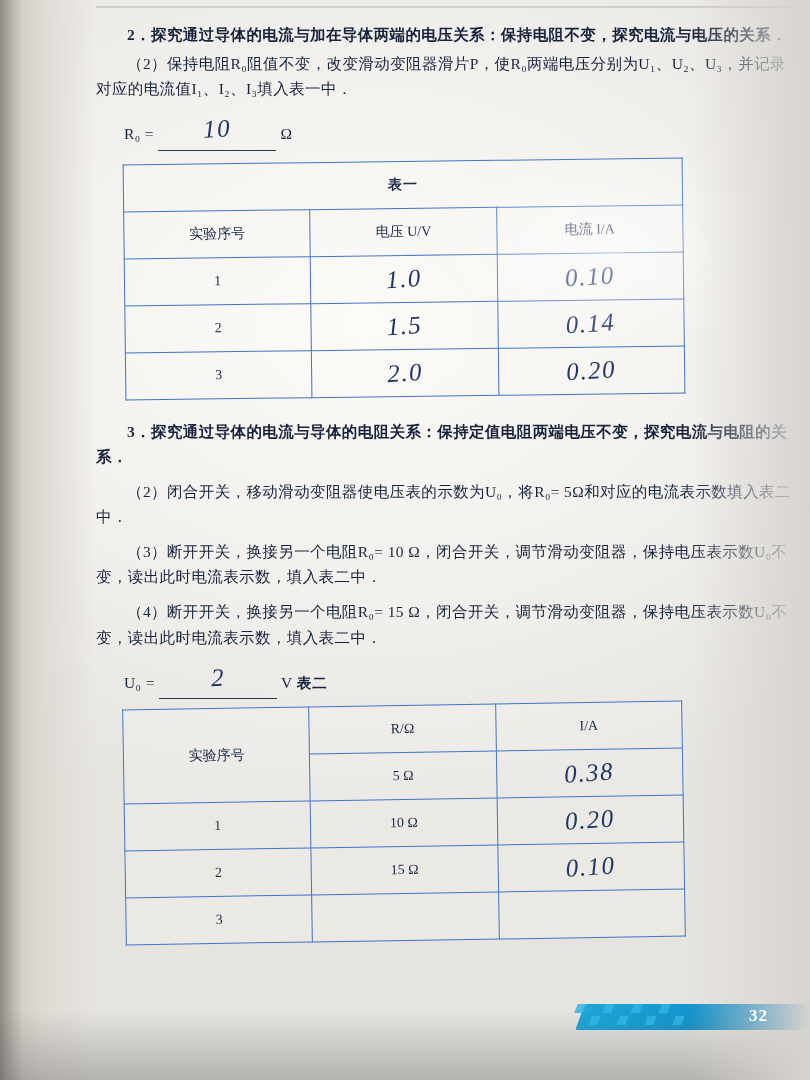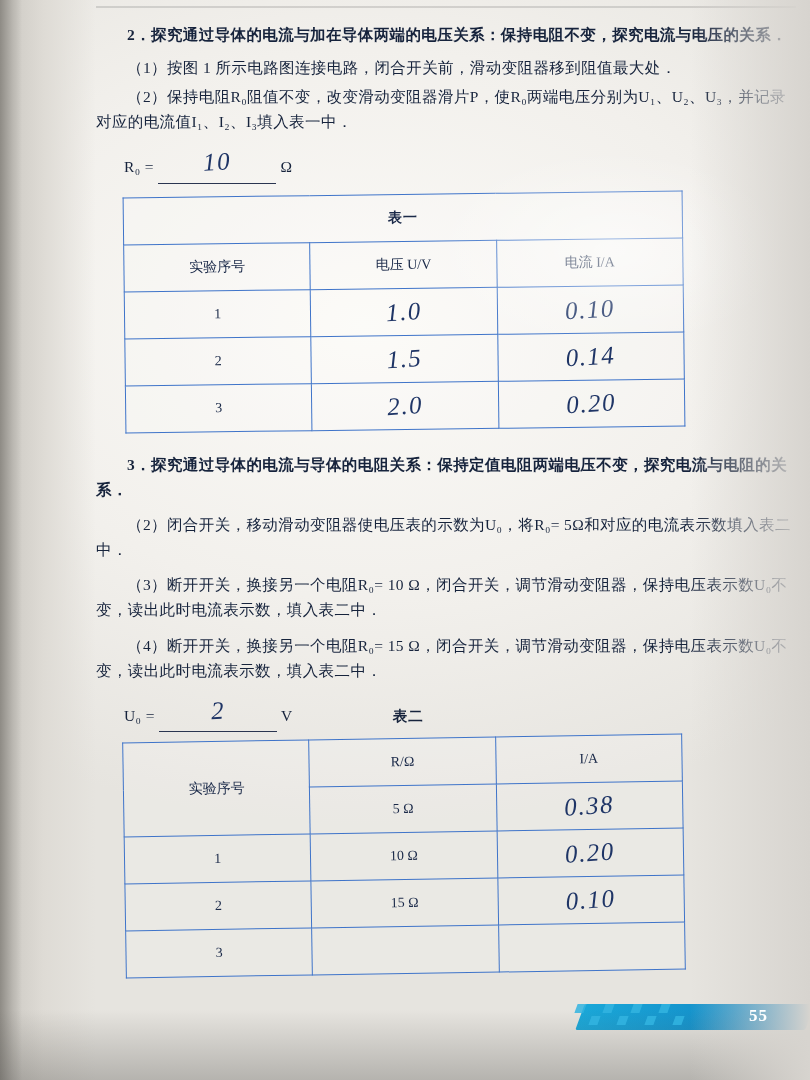--- a/index.html
+++ b/index.html
@@ -177,21 +177,20 @@
 
 <div class="page">
   <div class="edge-left"></div>
   <div class="topline"></div>
 
   <div class="content">
 
     <div style="padding-top:22px;">
       <p class="para indent p-bold">2．探究通过导体的电流与加在导体两端的电压关系：保持电阻不变，探究电流与电压的关系．</p>
 
-      <p class="para indent" style="margin-top:8px;">（1）按图 1 所示电路图连接电路，闭合开关前，滑动变阻器移到阻值最大处．</p>
 
       <p class="para indent" style="margin-top:4px;">（2）保持电阻R₀阻值不变，改变滑动变阻器滑片P，使R₀两端电压分别为U₁、U₂、U₃，并记录对应的电流值I₁、I₂、I₃填入表一中．</p>
 
       <div class="para" style="margin-top:10px; padding-left:28px;">
         <span class="ital">R₀ =</span>
         <span class="blank-line">
           <span class="hand">10</span>
         </span>
         <span>Ω</span>
       </div>
@@ -233,21 +232,21 @@
       <p class="para indent" style="margin-top:10px;">（2）闭合开关，移动滑动变阻器使电压表的示数为U₀，将R₀= 5Ω和对应的电流表示数填入表二中．</p>
       <p class="para indent" style="margin-top:10px;">（3）断开开关，换接另一个电阻R₀= 10 Ω，闭合开关，调节滑动变阻器，保持电压表示数U₀不变，读出此时电流表示数，填入表二中．</p>
       <p class="para indent" style="margin-top:10px;">（4）断开开关，换接另一个电阻R₀= 15 Ω，闭合开关，调节滑动变阻器，保持电压表示数U₀不变，读出此时电流表示数，填入表二中．</p>
 
       <div class="para" style="margin-top:10px; padding-left:28px;">
         <span class="ital">U₀ =</span>
         <span class="blank-line">
           <span class="hand">2</span>
         </span>
         <span>V</span>
-        <span class="tbl-title" style="margin-left:96px;">表二</span>
+        <span class="tbl-title" style="">表二</span>
       </div>
 
       <div class="tbl-wrap" style="padding-left:28px; margin-top:4px;">
         <table class="grid skew2">
           <tbody>
               <tr>
             <td rowspan="2" style="height:92px;">实验序号</td>
             <td>R/Ω</td>
             <td>I/A</td>
           </tr>
@@ -284,17 +283,17 @@
       <div class="dot" style="left:0px;  top:2px;"></div>
       <div class="dot" style="left:14px; top:14px;"></div>
       <div class="dot" style="left:28px; top:2px;"></div>
       <div class="dot" style="left:42px; top:14px;"></div>
       <div class="dot" style="left:56px; top:2px;"></div>
       <div class="dot" style="left:70px; top:14px;"></div>
       <div class="dot" style="left:84px; top:2px;"></div>
       <div class="dot" style="left:98px; top:14px;"></div>
     </div>
     <div class="bar"></div>
-    <div class="num">55</div>
+    <div class="num">32</div>
   </div>
 
   <div class="shadow-bottom"></div>
 </div>
 
 </body></html>

